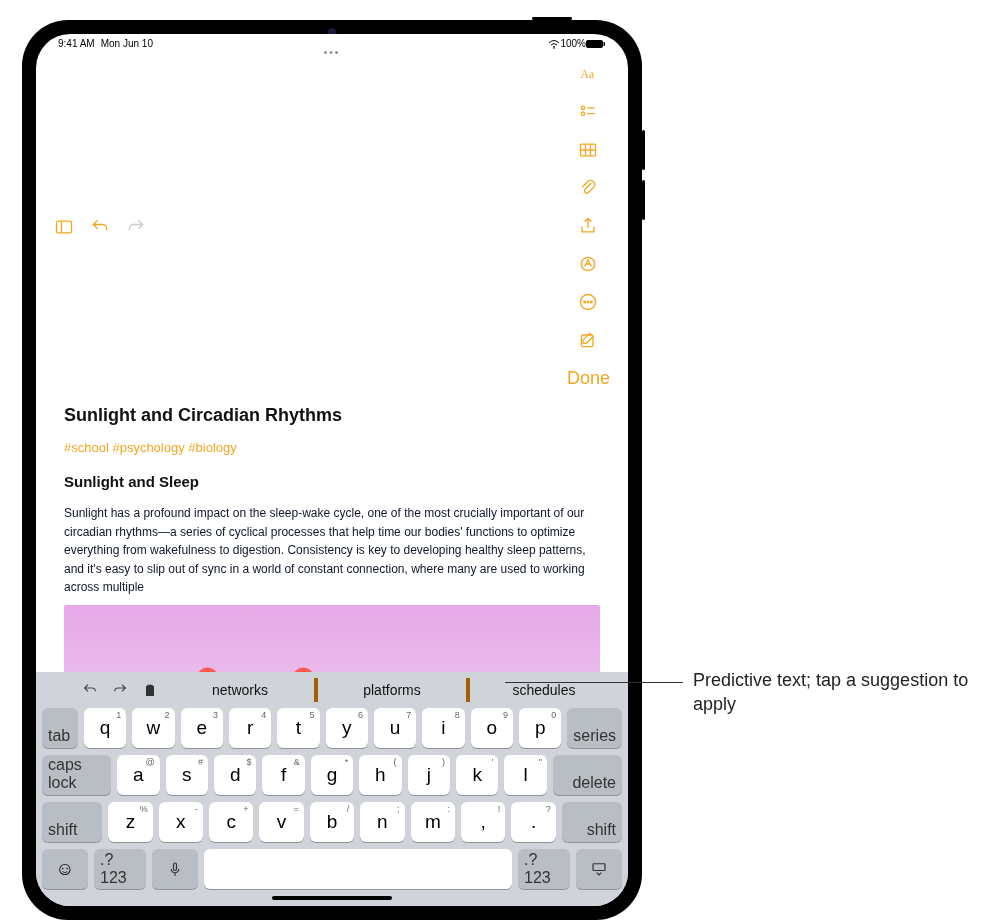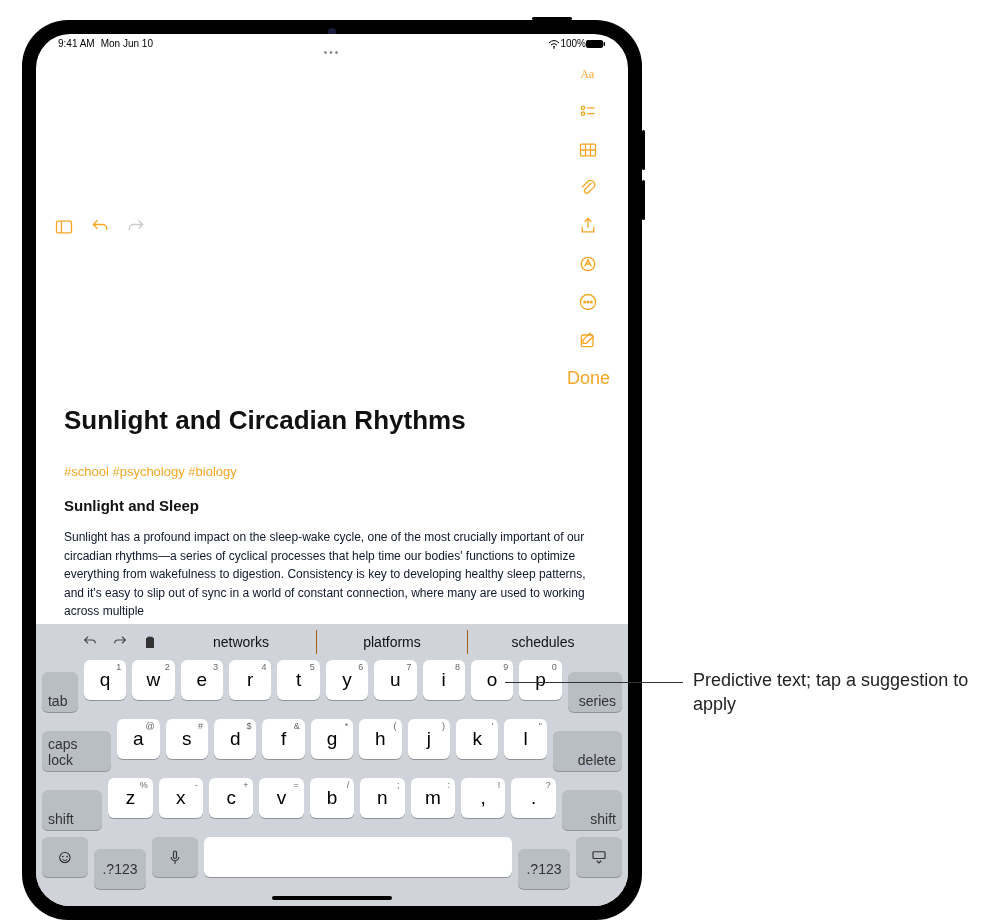--- a/index.html
+++ b/index.html
@@ -55,21 +55,21 @@
 .tb-icon { width: 20px; height: 20px; display: flex; align-items: center; justify-content: center; color: #f5a623; }
 .tb-icon.dim { color: #ccc; }
 .tb-icon svg { width: 20px; height: 20px; stroke: currentColor; fill: none; stroke-width: 1.6; }
 .done-btn { color: #f5a623; font-size: 18px; font-weight: 500; }
 .content {
   flex: 1;
   padding: 6px 28px 0;
   overflow: hidden;
   color: #111;
 }
-.note-title { font-size: 26px; font-weight: 700; margin-bottom: 28px; }
+.note-title { font-size: 18px; font-weight: 700; margin-bottom: 14px; }
 .tags { color: #f5a623; font-size: 13px; margin-bottom: 18px; }
 .section-h { font-size: 15px; font-weight: 700; margin-bottom: 14px; }
 .body-text { font-size: 12px; line-height: 1.55; color: #0f172a; margin-bottom: 8px; }
 .molecule-img {
   width: 100%;
   height: 280px;
   background: linear-gradient(180deg, #e6a8e8 0%, #edc5ee 40%, #f3e2f3 100%);
   border-radius: 2px;
   position: relative;
   overflow: hidden;
@@ -93,21 +93,21 @@
 .sugg-ctrl .sicon { width: 16px; height: 16px; color: #444; }
 .sicon svg { width: 100%; height: 100%; stroke: currentColor; fill: none; stroke-width: 1.8; }
 .sicon.fill svg path { fill: #333; stroke: none; }
 .suggestions { flex: 1; display: flex; }
 .sugg {
   flex: 1;
   text-align: center;
   font-size: 14px;
   color: #111;
   padding: 4px 0;
-  border-left: 1px solid #a16207;
+  border-left: 4px solid #a16207;
 }
 .sugg:first-child { border-left: none; }
 .key-rows { padding: 0 6px; }
 .krow { display: flex; gap: 6px; margin-bottom: 7px; justify-content: center; }
 .key {
   background: #fff;
   border-radius: 6px;
   box-shadow: 0 1px 0 rgba(0,0,0,0.3);
   display: flex;
   flex-direction: column;
@@ -115,26 +115,25 @@
   justify-content: center;
   height: 40px;
   width: 46px;
   position: relative;
   font-size: 19px;
   color: #000;
 }
 .key .alt { position: absolute; top: 2px; right: 5px; font-size: 9px; color: #666; }
 .key.mod {
   background: #b9bdc4;
-  font-size: 14px;
+  font-size: 16px;
   color: #333;
   align-items: flex-start;
   justify-content: flex-end;
   padding: 3px 6px;
-  margin-top: 12px;
 }
 .key.mod.center { align-items: center; justify-content: center; }
 .key.wide1 { width: 58px; }
 .key.wide2 { width: 74px; }
 .key.wide3 { width: 62px; }
 .key.tab { width: 38px; }
 .key.space { flex: 1; background: #fff; }
 .key.iconkey { background: #b9bdc4; }
 .key.iconkey svg { width: 18px; height: 18px; stroke: #333; fill: none; stroke-width: 1.6; }
 .home-ind { width: 120px; height: 4px; background: #000; border-radius: 3px; margin: 4px auto 2px; }

